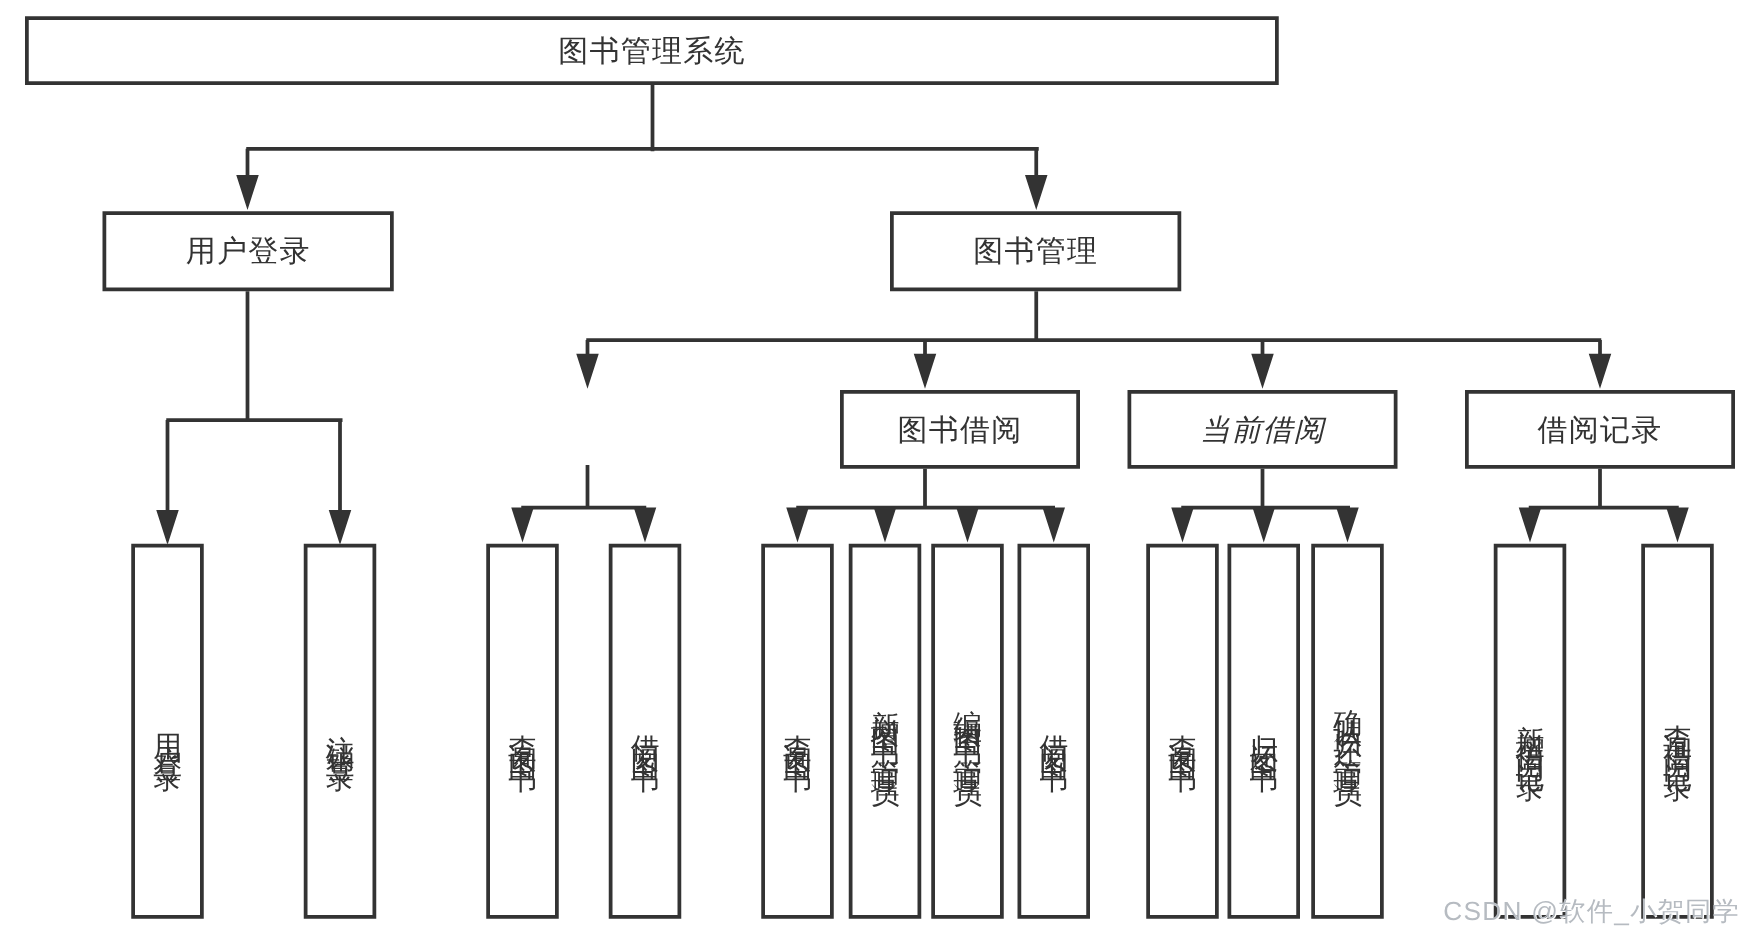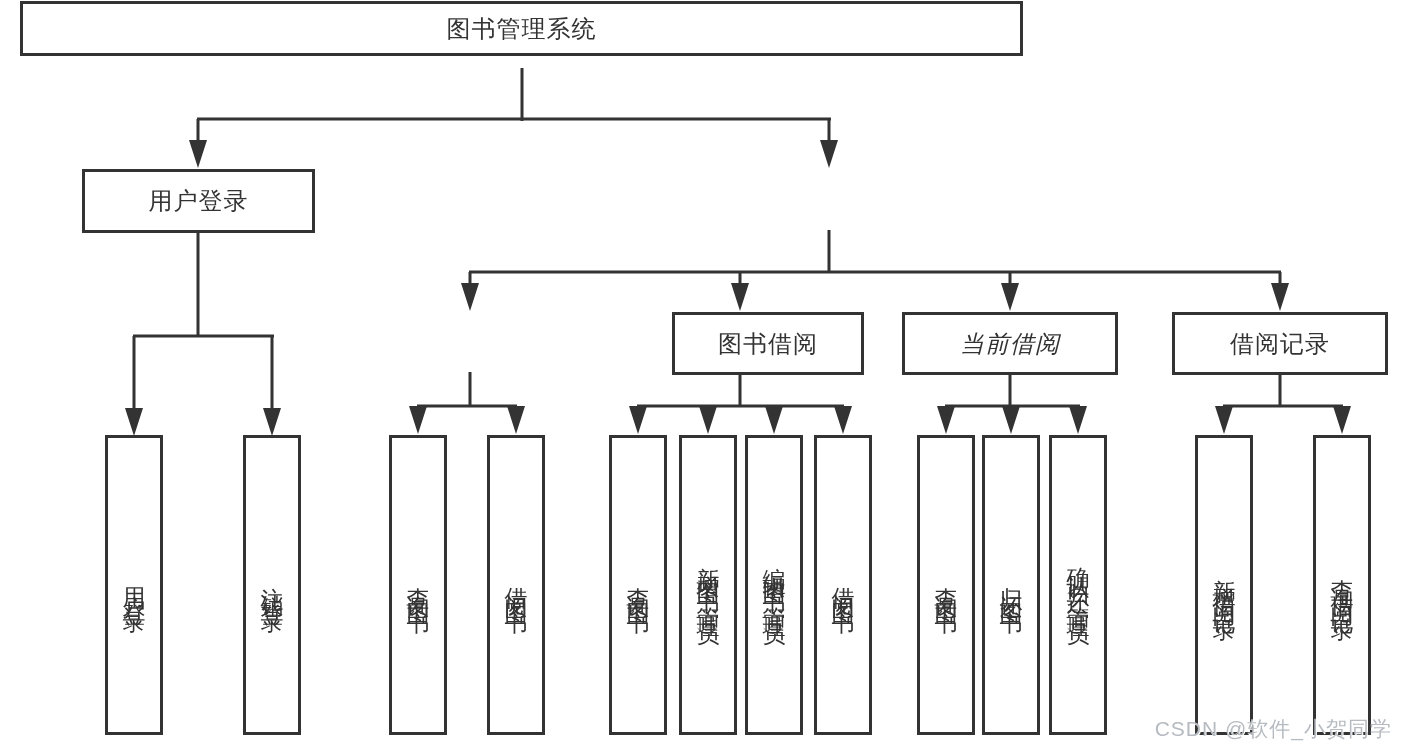--- a/index.html
+++ b/index.html
@@ -95,23 +95,24 @@
              M699 406 H717 L708 434 Z
              M765 406 H783 L774 434 Z
              M834 406 H852 L843 434 Z
              M937 406 H955 L946 434 Z
              M1002 406 H1020 L1011 434 Z
              M1069 406 H1087 L1078 434 Z
              M1215 406 H1233 L1224 434 Z
              M1333 406 H1351 L1342 434 Z"></path>
   </svg>
 
-  <div class="node hnode" style="left:20px; top:1px; width:1003px; height:55px;">图书管理系统</div>
+  <div class="node hnode" style="left:20px; top:13px; width:1003px; height:55px;">图书管理系统</div>
 
   <div class="node hnode" style="left:82px; top:169px; width:233px; height:64px;">用户登录</div>
+  <div class="node hnode" style="left:712px; top:169px; width:233px; height:64px;">图书管理</div>
 
   <div class="node hnode" style="left:628px; top:312px; width:192px; height:63px;margin-left:44px;">图书借阅</div>
   <div class="node hnode" style="left:902px; top:312px; width:216px; height:63px;font-style:italic;">当前借阅</div>
   <div class="node hnode" style="left:1172px; top:312px; width:216px; height:63px;">借阅记录</div>
 
   <div class="node vnode" style="left:105px; top:435px; width:58px; height:300px;">用户登录</div>
   <div class="node vnode" style="left:243px; top:435px; width:58px; height:300px;">注销登录</div>
 
   <div class="node vnode" style="left:389px; top:435px; width:58px; height:300px;">查询图书</div>
   <div class="node vnode" style="left:487px; top:435px; width:58px; height:300px;">借阅图书</div>

